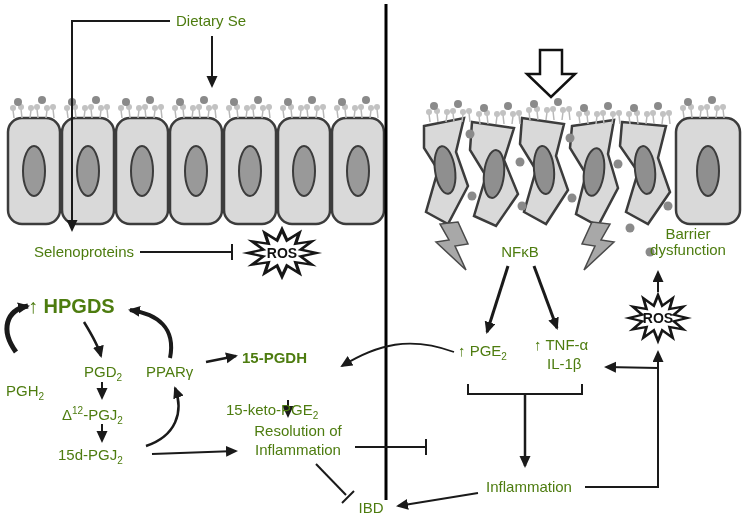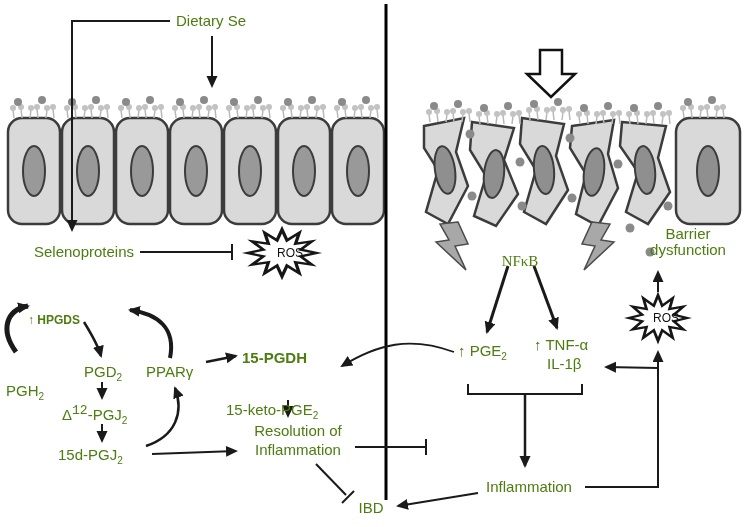--- a/index.html
+++ b/index.html
@@ -5,23 +5,23 @@
   html,body { margin:0; padding:0; background:#fff; }
   .canvas {
     position:relative; width:744px; height:527px; background:#ffffff;
     font-family:"Liberation Sans", sans-serif; overflow:hidden;
   }
   .canvas svg { position:absolute; left:0; top:0; }
   .lbl { position:absolute; font-size:15px; color:#4d7c0f; white-space:nowrap; line-height:18px; }
   .center { transform:translateX(-50%); }
   .wrap { white-space:normal; text-align:center; }
   .bold { font-weight:bold; }
-  .ros { position:absolute; font-size:12px; font-weight:normal; color:#111; transform:translate(-50%,-50%);margin-left:8px; }
+  .ros { position:absolute; font-size:14px; font-weight:bold; color:#111; transform:translate(-50%,-50%); }
   sub { font-size:10px; }
-  sup { font-size:13px;font-family:Liberation Mono, monospace; }
+  sup { font-size:10px; }
 </style>
 </head>
 <body>
 
 <div class="canvas">
 
 <svg width="744" height="527" viewBox="0 0 744 527">
   <defs>
     <marker id="ah" markerUnits="userSpaceOnUse" markerWidth="14" markerHeight="12" refX="10" refY="5.5" orient="auto">
       <path d="M0,0 L12,5.5 L0,11 Z" fill="#1a1a1a"></path>
@@ -174,34 +174,34 @@
     <line x1="658" y1="368" x2="606" y2="367" marker-end="url(#ah)"></line>
 
     <line x1="658" y1="292" x2="658" y2="272" marker-end="url(#ah)"></line>
   </g>
 </svg>
 
 <div class="lbl center" style="left:211px; top:12px;">Dietary Se</div>
 <div class="lbl center wrap" style="left:688px; top:226px; width:92px; line-height:16px;">Barrier dysfunction</div>
 
 <div class="lbl center" style="left:84px; top:243px;">Selenoproteins</div>
-<div class="lbl bold" style="left:28px; top:311px; font-size:12px;">↑ HPGDS</div>
+<div class="lbl bold" style="left:28px; top:297px; font-size:20px;">↑ HPGDS</div>
 
 <div class="lbl" style="left:6px; top:358px;margin-top:24px;"><span>PGH</span><sub>2</sub></div>
 <div class="lbl" style="left:84px; top:363px;"><span>PGD</span><sub>2</sub></div>
 <div class="lbl" style="left:146px; top:363px;">PPARγ</div>
 <div class="lbl" style="left:62px; top:402px;"><span>Δ</span><sup>12</sup><span>-PGJ</span><sub>2</sub></div>
 <div class="lbl" style="left:58px; top:446px;"><span>15d-PGJ</span><sub>2</sub></div>
 
 <div class="lbl bold" style="left:242px; top:349px;">15-PGDH</div>
 <div class="lbl" style="left:226px; top:373px;margin-top:28px;"><span>15-keto-PGE</span><sub>2</sub></div>
 <div class="lbl center wrap" style="left:298px; top:421px; width:112px; line-height:19px;">Resolution of Inflammation</div>
 <div class="lbl center" style="left:371px; top:499px;">IBD</div>
 
-<div class="lbl center" style="left:520px; top:252px;font-family:Liberation Serif, serif;">NFκB</div>
+<div class="lbl center" style="left:520px; top:243px;">NFκB</div>
 <div class="lbl" style="left:458px; top:342px;"><span>↑ PGE</span><sub>2</sub></div>
 <div class="lbl" style="left:534px; top:335px; line-height:19px;">
   <div>↑ TNF-α</div>
   <div style="padding-left:13px;">IL-1β</div>
 </div>
 <div class="lbl center" style="left:529px; top:478px;">Inflammation</div>
 
 <div class="ros" style="left:282px; top:253px;">ROS</div>
 <div class="ros" style="left:658px; top:318px;">ROS</div>
 

